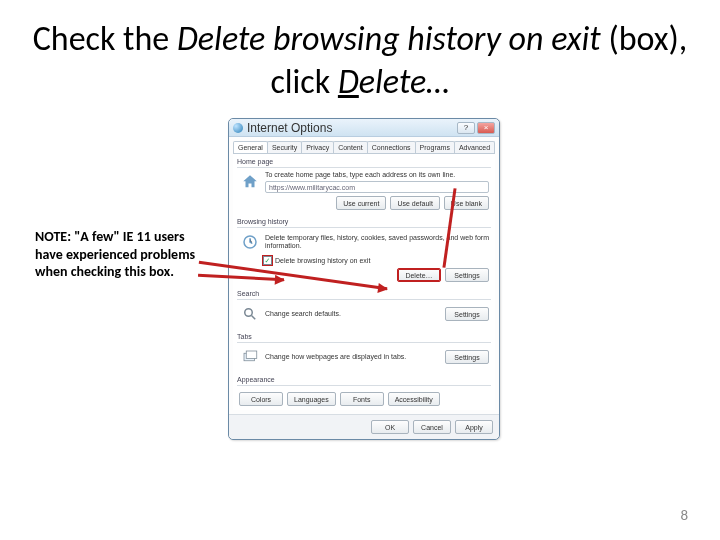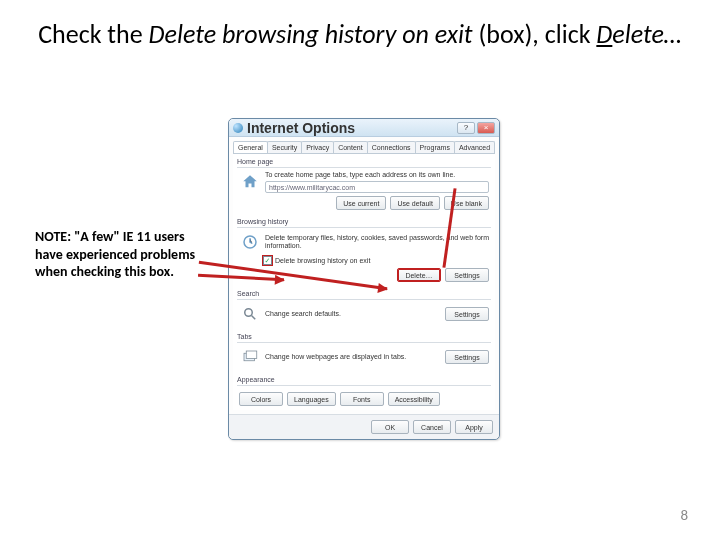--- a/index.html
+++ b/index.html
@@ -5,21 +5,21 @@
   * { box-sizing: border-box; }
   body {
     margin: 0;
     width: 720px;
     height: 540px;
     font-family: "Calibri", "Segoe UI", sans-serif;
     background: #fff;
     position: relative;
   }
   .slide-title {
-    font-size: 26px;
+    font-size: 34px;
     text-align: center;
     margin: 18px 30px 8px 30px;
     font-weight: 400;
     line-height: 1.25;
   }
   .slide-title .italic { font-style: italic; }
   .slide-title .uline { text-decoration: underline; }
 
   .note {
     position: absolute;
@@ -63,21 +63,21 @@
     display: flex;
     align-items: center;
     padding: 0 4px;
     border-radius: 5px 5px 0 0;
   }
   .titlebar .globe {
     width: 10px; height: 10px; border-radius: 50%;
     background: radial-gradient(circle at 30% 30%, #bfe4ff, #2a7fb8);
     margin-right: 4px;
   }
-  .titlebar .ttl { flex: 1; font-size: 14px; font-weight: bold; }
+  .titlebar .ttl { flex: 1; font-size: 12px; }
   .winbtns { display: flex; gap: 2px; }
   .winbtn {
     width: 18px; height: 12px;
     border: 1px solid #a7b8c7;
     background: linear-gradient(#fafcff,#dbe7f1);
     border-radius: 2px;
     font-size: 8px; line-height: 10px; text-align: center;
   }
   .winbtn.close { background: linear-gradient(#f4a5a0,#d85b52); color:#fff; }
 

